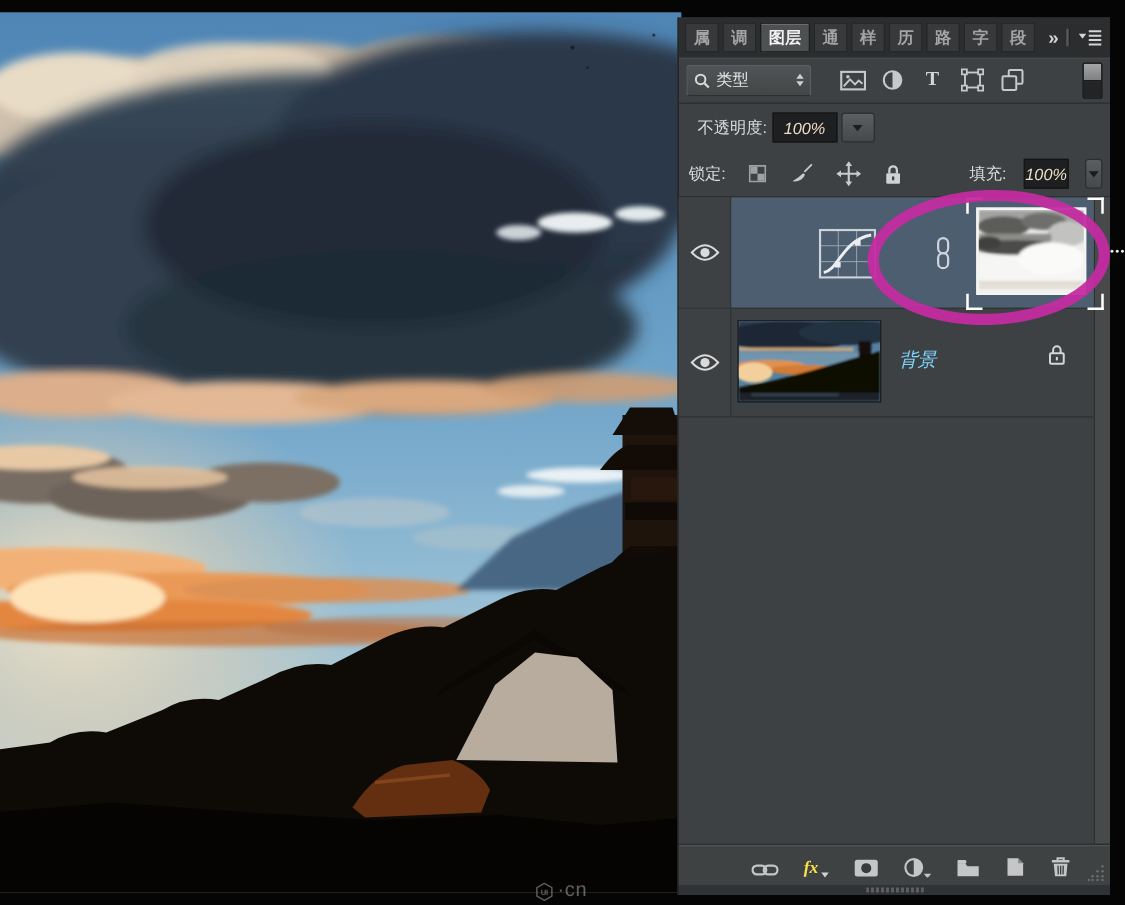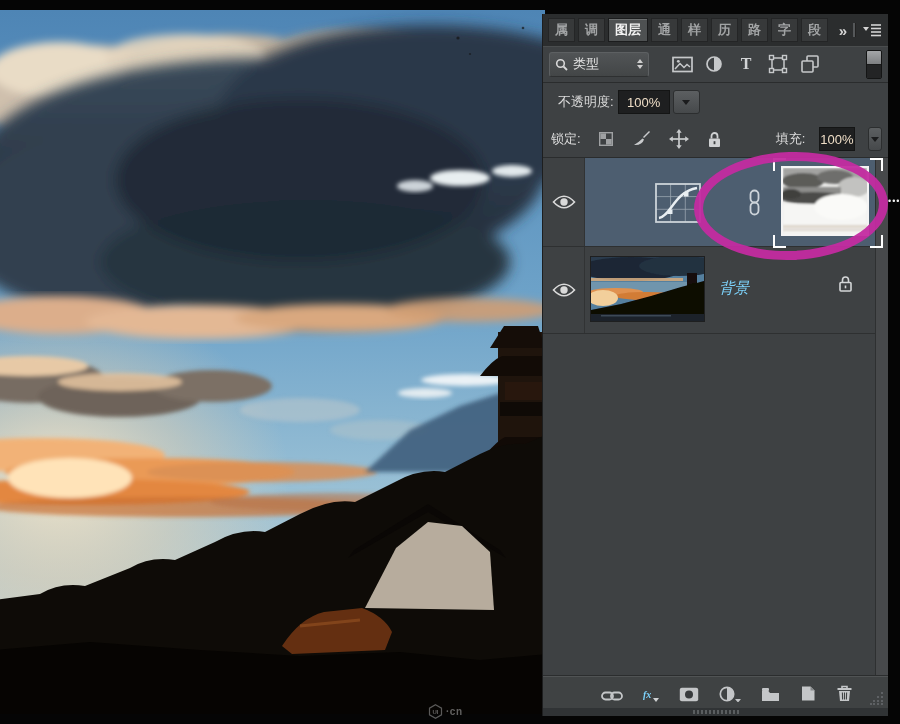--- a/index.html
+++ b/index.html
@@ -3,21 +3,21 @@
 <meta charset="utf-8">
 <style>
   html,body{margin:0;padding:0;background:#000;}
   #stage{position:relative;width:900px;height:724px;background:#050505;overflow:hidden;
          font-family:"Liberation Sans","DejaVu Sans",sans-serif;}
   
   #photo{position:absolute;left:0;top:10px;width:545px;height:704px;background:#6ea3c9;}
   #photo svg{display:block;}
   .watermark{position:absolute;left:428px;top:694px;display:flex;align-items:center;gap:3px;opacity:.62;}
   .watermark .hex{width:15px;height:15px;}
-  .watermark .wm-txt{color:#9a9a9a;font-size:10px;font-weight:bold;letter-spacing:.5px;}
+  .watermark .wm-txt{color:#9a9a9a;font-size:16px;font-weight:normal;letter-spacing:.5px;}
   
   #panel{position:absolute;left:542px;top:14px;width:346px;height:702px;background:#3e4143;
          border-left:1px solid #1d1e1f;box-sizing:border-box;display:flex;flex-direction:column;
          color:#d8d8d8;}
   
   .tabstrip{height:32px;background:#2b2d2e;display:flex;align-items:center;padding-left:5px;gap:3px;flex:none;}
   .tab{height:24px;display:flex;align-items:center;padding:0 6px;font-size:13px;font-weight:bold;
        color:#a2a4a5;background:#37393a;border:1px solid #242526;box-sizing:border-box;cursor:default;}
   .tab.active{background:#4e5152;color:#f2f2f2;border-color:#1b1c1d;box-shadow:inset 0 1px 0 #6b6e6f;}
   .tabstrip-right{margin-left:auto;display:flex;align-items:center;gap:6px;padding-right:6px;}
@@ -41,21 +41,21 @@
   .toggle .t-top{flex:1;background:linear-gradient(#a4a6a8,#7e8082);border-bottom:1px solid #1a1b1b;}
   .toggle .t-bot{flex:1;background:#232425;}
   
   .blend-row{height:38px;display:flex;align-items:center;padding:0 6px;flex:none;}
   .dropdown{width:158px;height:25px;background:linear-gradient(#515456,#434647);border:1px solid #5d6062;
             border-bottom-color:#2e3031;border-radius:3px;display:flex;align-items:center;padding:0 6px;
             box-sizing:border-box;}
   .dropdown .lbl{font-size:13px;color:#e8e8e8;flex:1;}
   .plabel{font-size:13px;color:#dcdcdc;margin-left:9px;white-space:nowrap;}
   .valbox{margin-left:4px;width:52px;height:24px;background:#1e1f20;border:1px solid #141515;
-          display:flex;align-items:center;justify-content:center;font-size:13px;color:#eeddc6;box-sizing:border-box;}
+          display:flex;align-items:center;justify-content:center;font-size:13px;color:#eeddc6;box-sizing:border-box;font-style:italic;}
   .valbtn{margin-left:3px;width:27px;height:24px;background:linear-gradient(#5c5f61,#46494b);
           border:1px solid #2c2e2f;border-radius:3px;display:flex;align-items:center;justify-content:center;box-sizing:border-box;}
   .valbtn .dn{width:0;height:0;border-left:4px solid transparent;border-right:4px solid transparent;border-top:5px solid #1b1c1d;}
   
   .lock-row{height:36px;display:flex;align-items:center;padding:0 6px;flex:none;border-bottom:1px solid #2a2c2d;gap:10px;}
   .lock-ic{margin-left:8px;display:flex;align-items:center;justify-content:center;width:20px;height:20px;}
   
   .list{flex:1;position:relative;background:#3e4143;display:flex;}
   .rows{flex:1;}
   .scrollstrip{width:12px;background:#47494b;border-left:1px solid #2e3031;flex:none;}
@@ -76,21 +76,21 @@
   .bgthumb{position:absolute;left:5px;top:9px;width:113px;height:64px;border:1px solid #1e1f20;background:#233;}
   .bgname{position:absolute;left:134px;top:32px;font-style:italic;font-size:15px;color:#7dd3fc;
           font-family:"Liberation Serif","DejaVu Serif",serif;}
   .bglock{position:absolute;left:253px;top:28px;}
   
   .toolbar{height:32px;flex:none;background:#3f4243;border-top:1px solid #2b2d2e;box-shadow:inset 0 1px 0 #505354;
            display:flex;align-items:center;padding-left:58px;gap:20px;position:relative;}
   .tbtn{display:flex;align-items:flex-end;justify-content:center;height:20px;}
   .fxwrap{display:flex;align-items:flex-end;}
   .fxtxt{font-family:"Liberation Serif","DejaVu Serif",serif;font-style:italic;font-weight:bold;
-         font-size:10px;color:#7dd3fc;line-height:14px;}
+         font-size:14px;color:#fde047;line-height:14px;}
   .tinydn{width:0;height:0;border-left:3px solid transparent;border-right:3px solid transparent;border-top:4px solid #cfd1d3;margin-left:2px;margin-bottom:0px;}
   .grip{position:absolute;right:4px;bottom:3px;}
   
   .dragstrip{height:8px;flex:none;background:#303335;position:relative;}
   .dragstrip .handle{position:absolute;left:50%;top:2px;transform:translateX(-50%);width:46px;height:4px;
        background:repeating-linear-gradient(90deg,#5a5e60 0 2px,transparent 2px 4px);}
   
   .anno{position:absolute;left:694px;top:152px;width:194px;height:108px;border:9px solid #c32ba0;
         border-radius:50%;transform:rotate(-2deg);box-sizing:border-box;opacity:.95;pointer-events:none;}
 </style>

